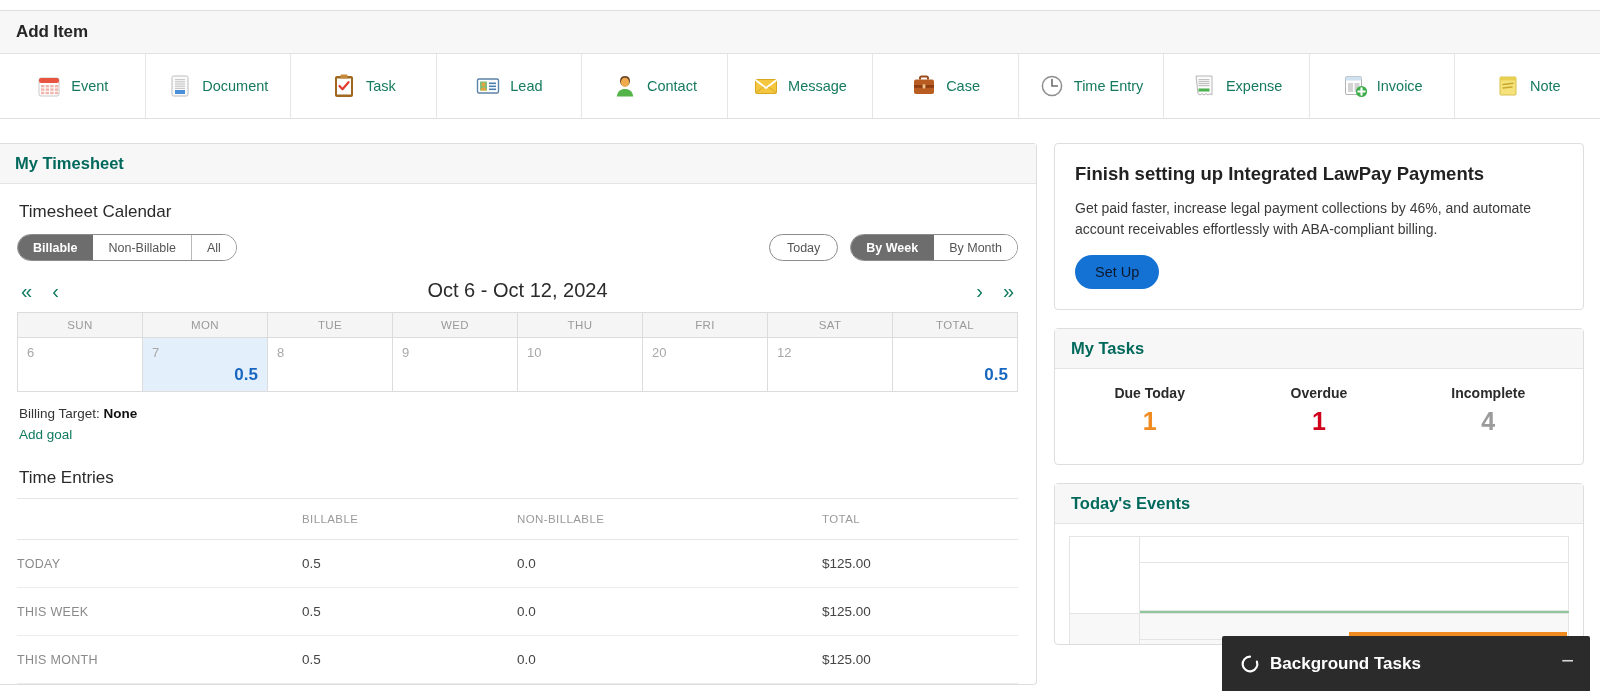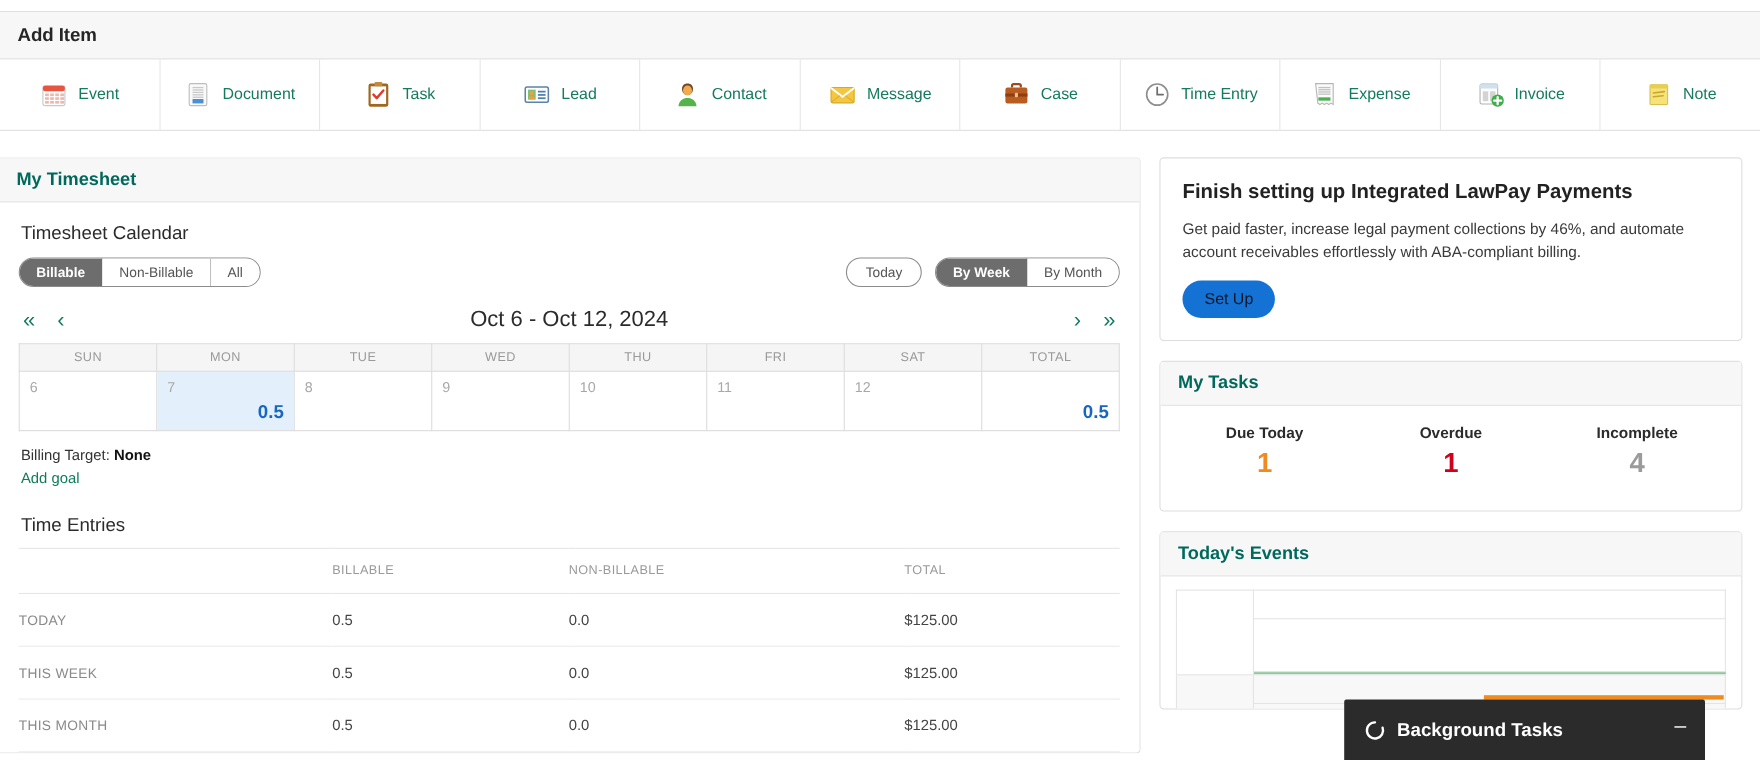--- a/index.html
+++ b/index.html
@@ -143,21 +143,21 @@
     width:70px; font-size:13.5px; color:#333; text-align:center;
     vertical-align:bottom; border-right:1px solid #e4e4e4;
   }
   td.ev-shade { background:#f8f8f8; }
   .ev-greenline { height:2px; background:#8ec89c; }
 
   .gap { height:18px; }
 
   
   .bgbar {
-    position:absolute; left:1222px; top:636px; width:328px; height:55px;
+    position:absolute; left:1222px; top:636px; width:368px; height:55px;
     background:#2b2b2b; display:flex; align-items:center;
     padding:0 16px 0 18px; border-radius:2px 2px 0 0;
   }
   .bgbar .spin { width:20px; height:20px; flex:none; margin-right:10px; }
   .bgbar .t { color:#fff; font-size:17px; font-weight:bold; flex:1; }
   .bgbar .min { color:#d8d8d8; font-size:22px; line-height:1; cursor:pointer; padding-bottom:6px; }
 
   .ev-orangebar {
     position:absolute; left:1349px; top:632px; width:218px; height:4px;
     background:#f08b22;
@@ -346,21 +346,21 @@
                   <th>TOTAL</th>
                 </tr>
               </thead>
             <tbody>
                 <tr id="cal-row">
                   <td class="daycell"><span class="dnum">6</span></td>
                   <td class="daycell today"><span class="dnum">7</span><span class="cellval">0.5</span></td>
                   <td class="daycell"><span class="dnum">8</span></td>
                   <td class="daycell"><span class="dnum">9</span></td>
                   <td class="daycell"><span class="dnum">10</span></td>
-                  <td class="daycell"><span class="dnum">11</span></td>
+                  <td class="daycell"><span class="dnum">20</span></td>
                   <td class="daycell"><span class="dnum">12</span></td>
                   <td>
                     <span class="cellval">0.5</span>
                   </td>
                 </tr>
               </tbody>
           </table>
 
           <div class="totalsrow">
             <div>

